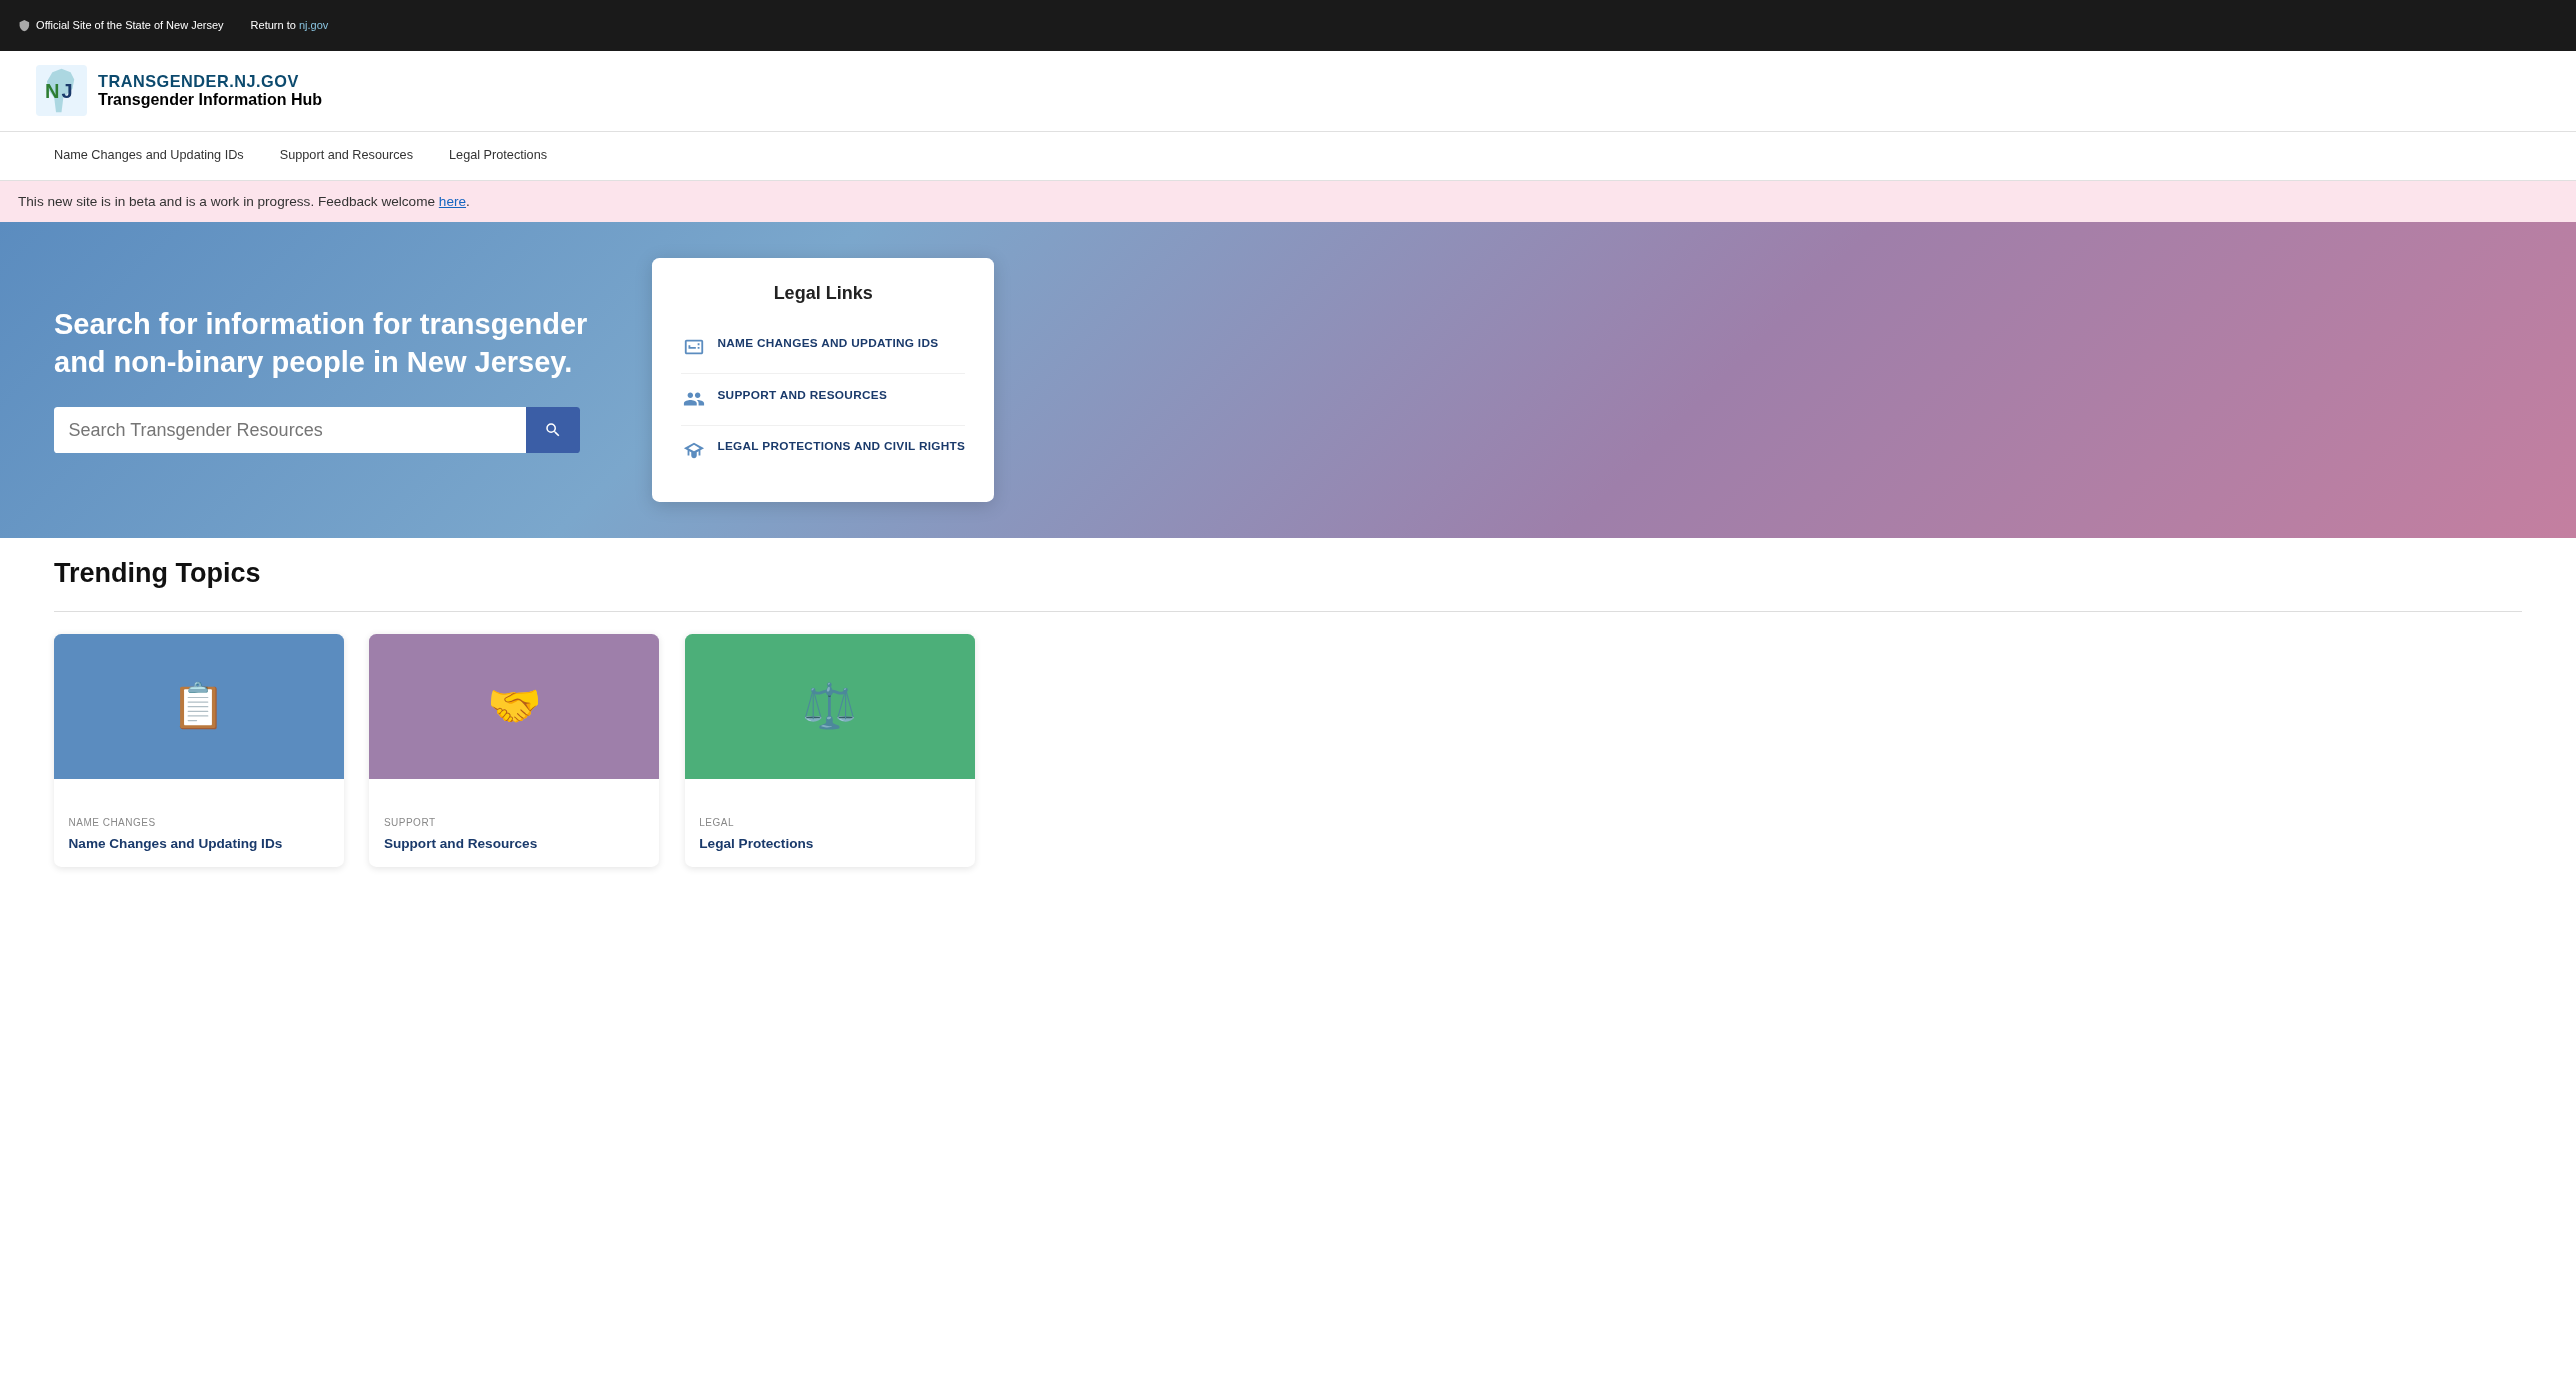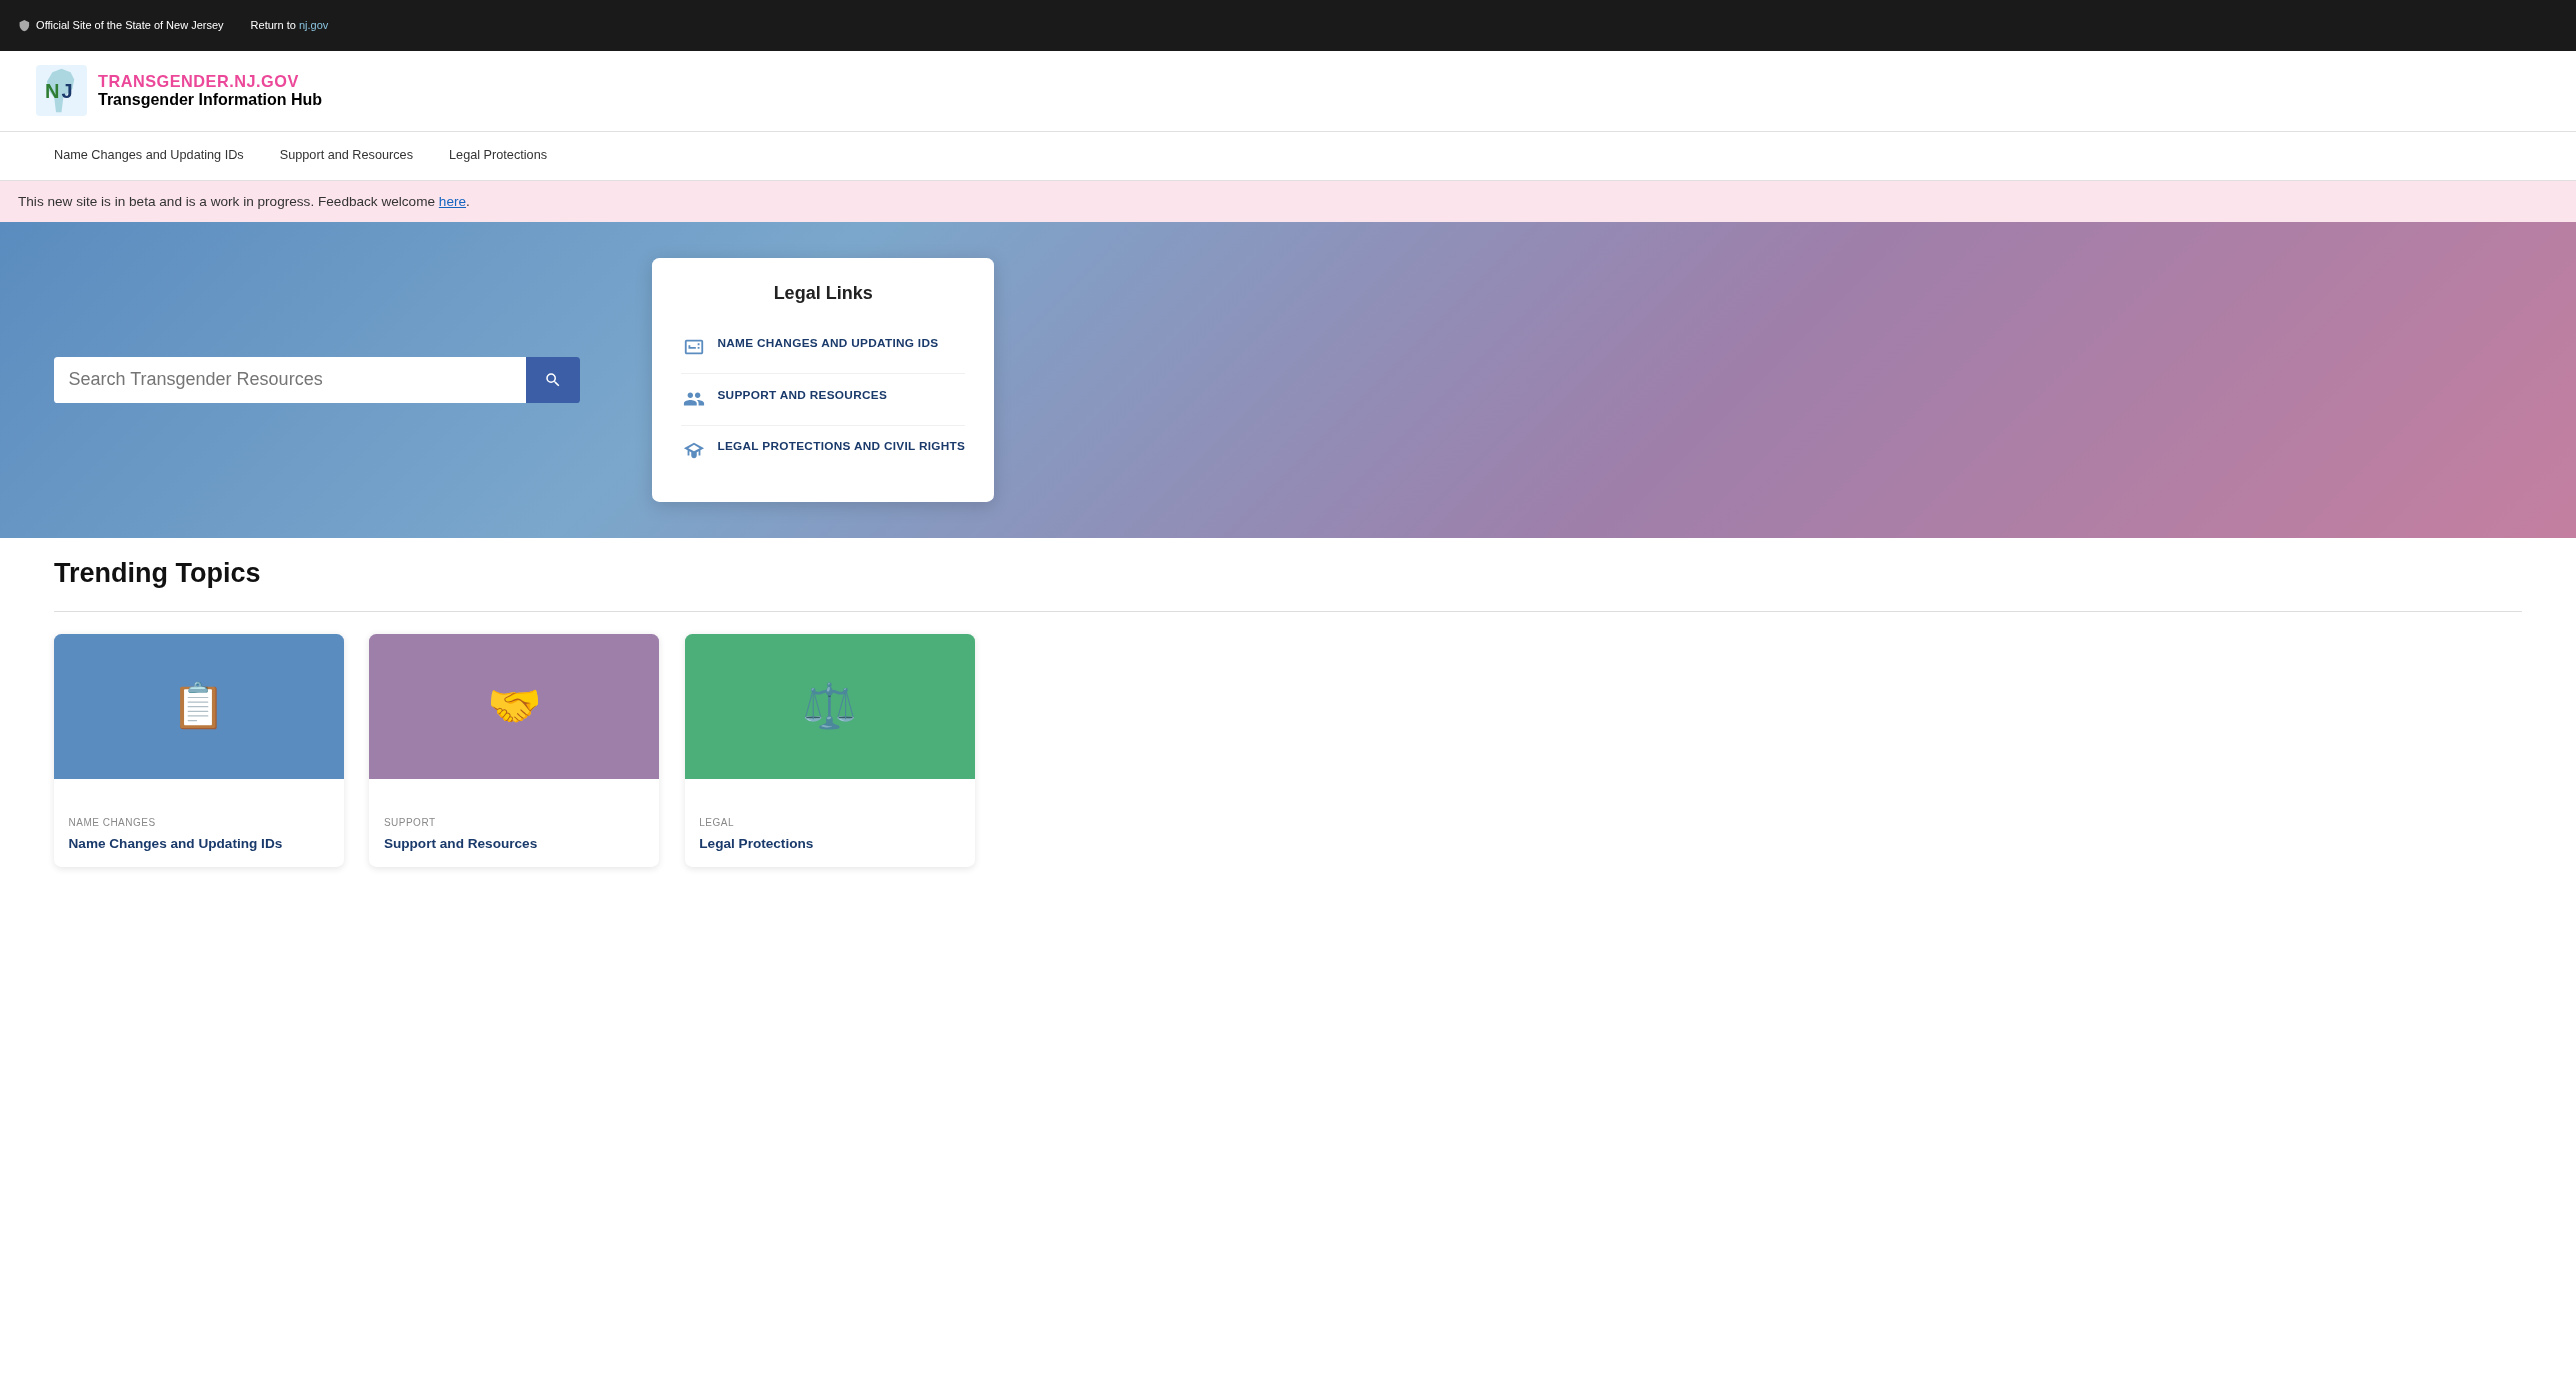--- a/index.html
+++ b/index.html
@@ -37,21 +37,21 @@
       gap: 11px;
     }
     .nj-logo {
       width: 51px;
       height: 51px;
     }
     .site-title-group {}
     .site-domain {
       font-size: 16.3px;
       font-weight: bold;
-      color: #ec4899;
+      color: #0c4a6e;
       letter-spacing: 0.5px;
     }
     .site-subtitle {
       font-size: 16px;
       color: #000000;
       font-weight: 600;
     }
 
     
     .main-nav {
@@ -295,20 +295,21 @@
     </li>
   </ul>
 </nav>
 
 <div class="beta-banner">
   <span>This new site is in beta and is a work in progress. Feedback welcome </span><a href="#">here</a><span>.</span>
 </div>
 
 <section class="hero">
   <div class="hero-content">
+    <h1 class="hero-title">Search for information for transgender and non-binary people in New Jersey.</h1>
     <div class="search-bar">
       <input type="text" class="search-input" placeholder="Search Transgender Resources" style="">
       <button class="search-btn">
         <svg viewBox="0 0 24 24">
           <path d="M15.5 14h-.79l-.28-.27A6.5 6.5 0 0 0 16 9.5 6.5 6.5 0 1 0 9.5 16c1.61 0 3.09-.59 4.23-1.57l.27.28v.79l5 4.99L20.49 19l-4.99-5zm-6 0C7.01 14 5 11.99 5 9.5S7.01 5 9.5 5 14 7.01 14 9.5 11.99 14 9.5 14z"></path>
         </svg>
       </button>
     </div>
   </div>
 

